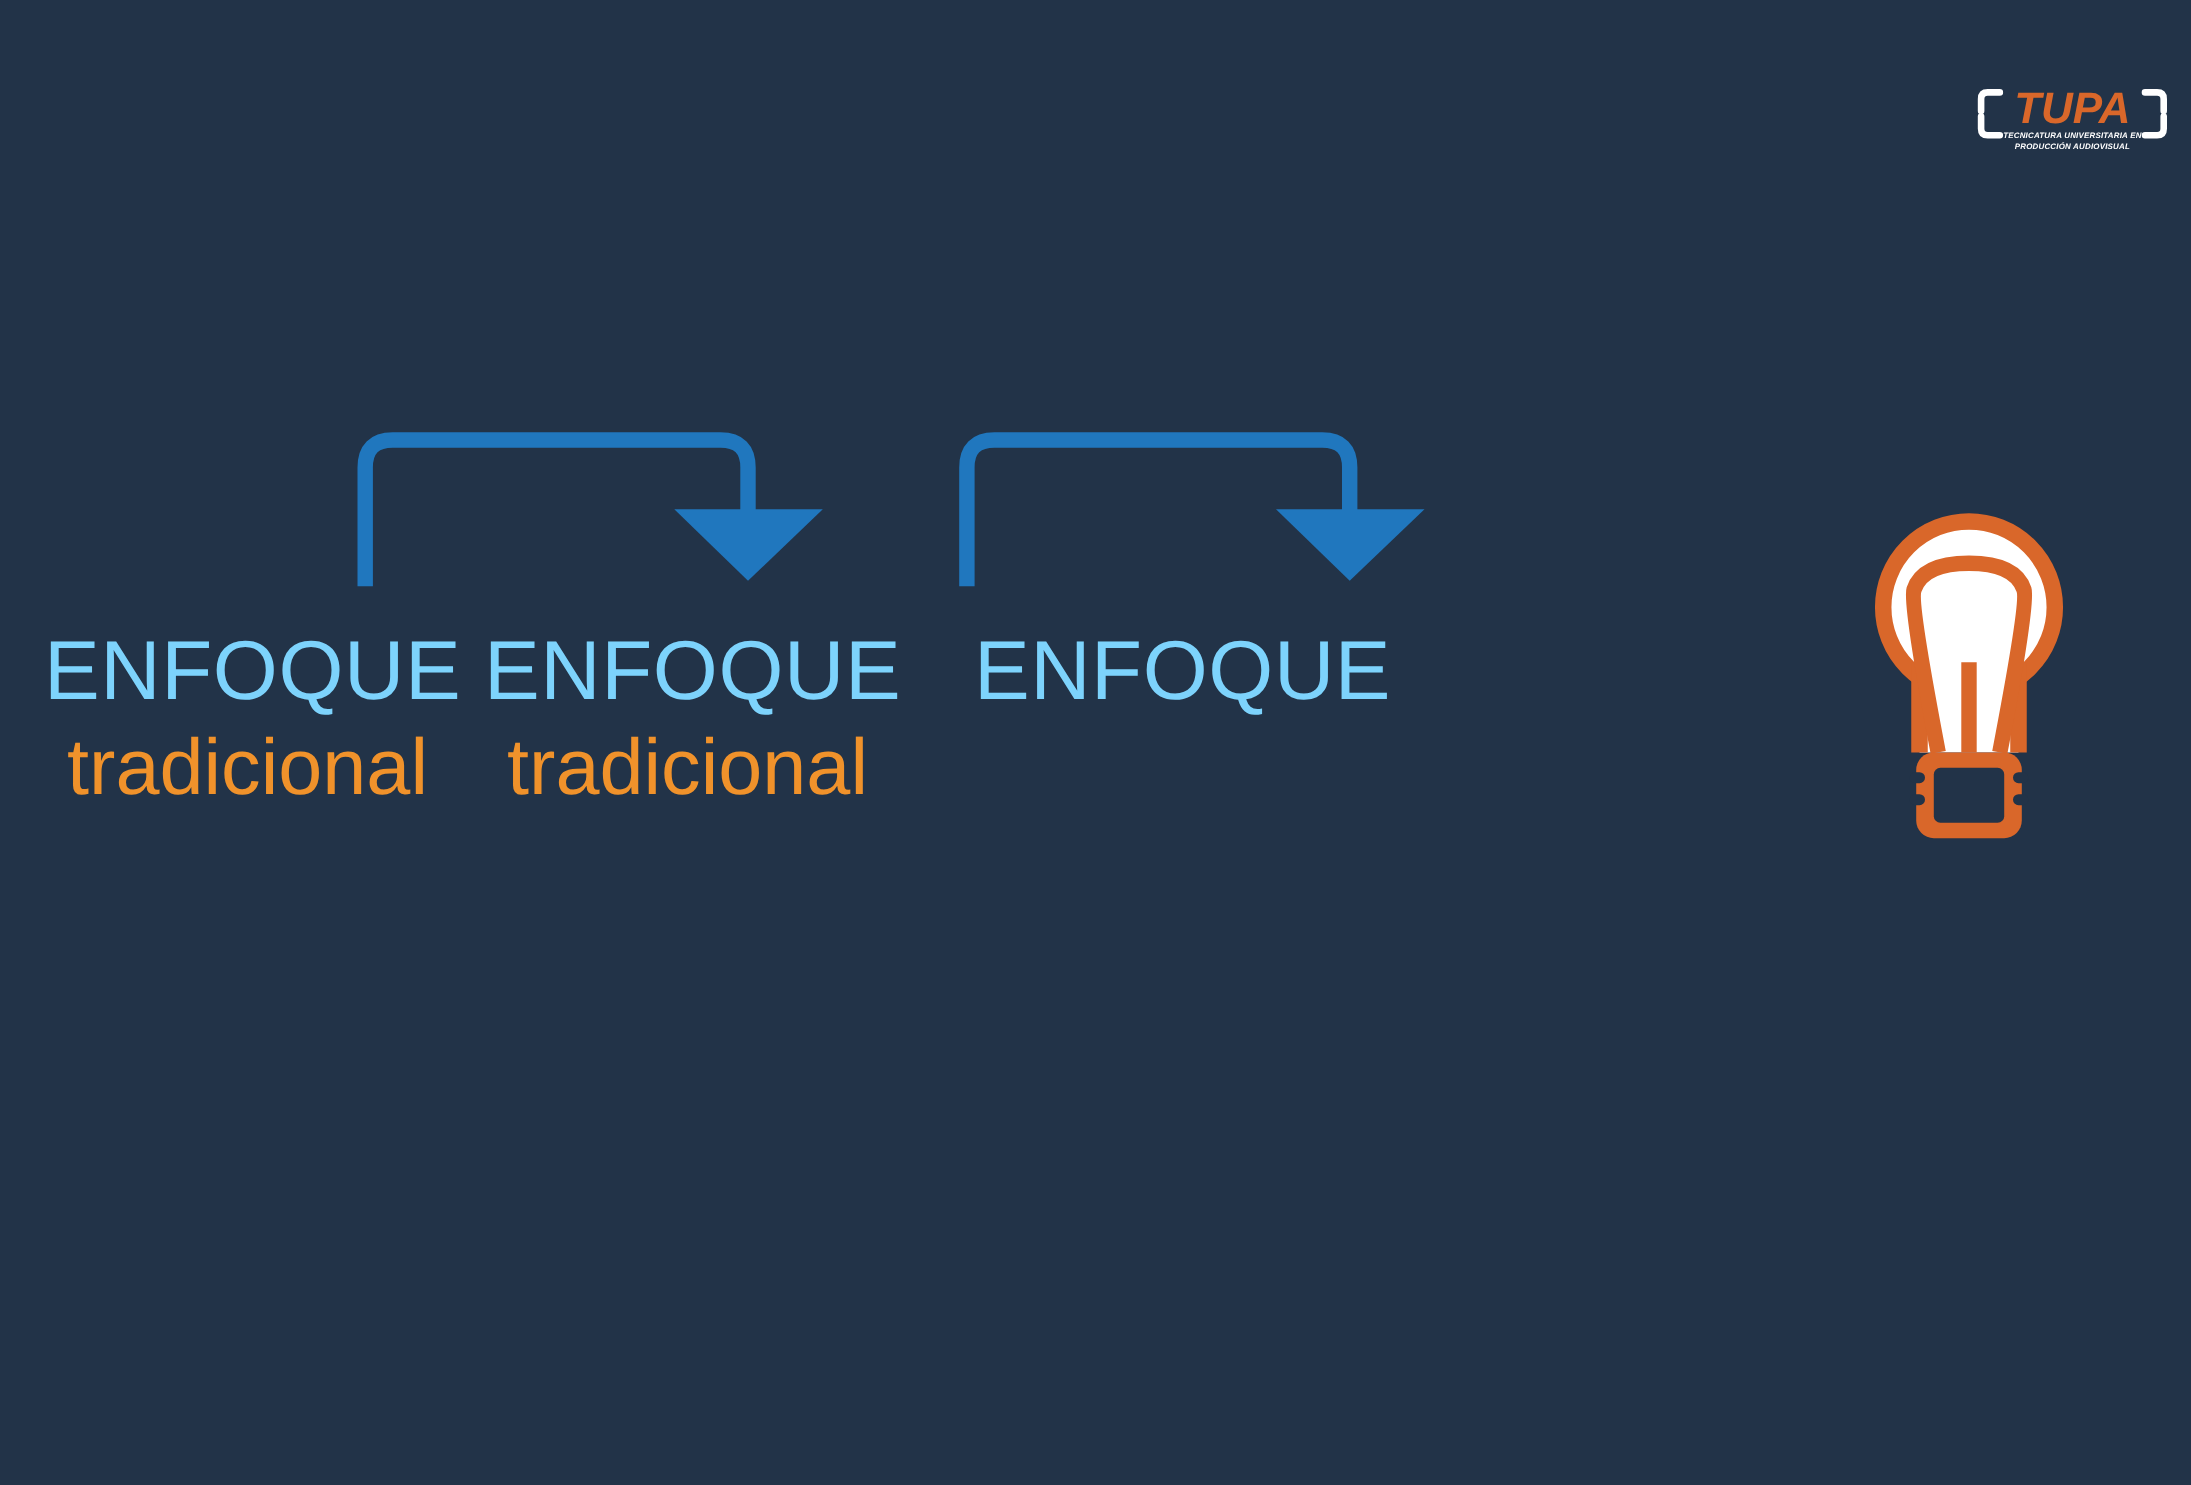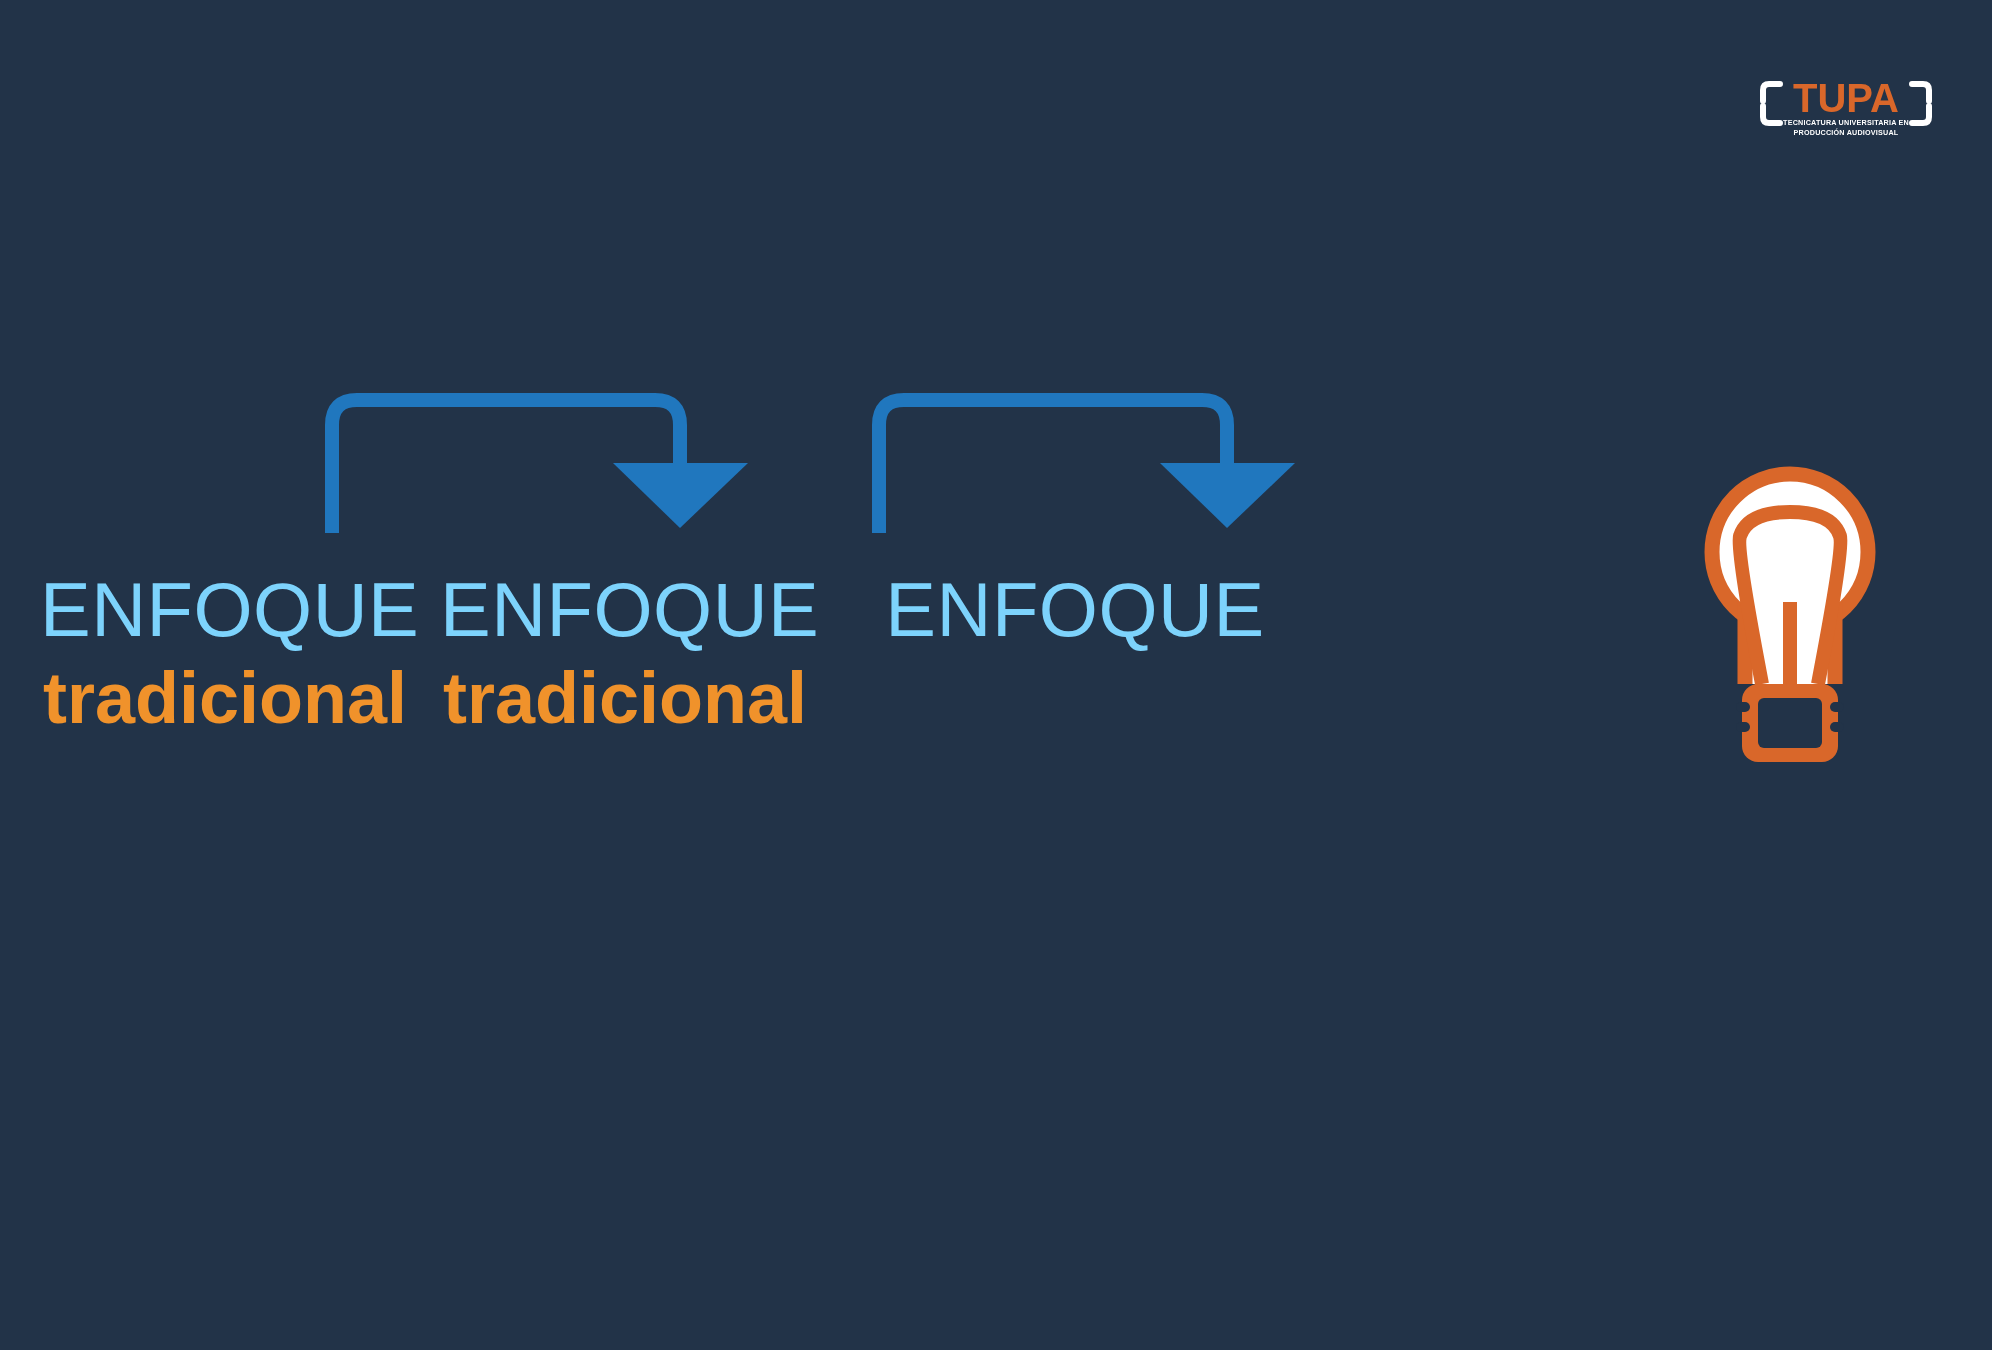--- a/index.html
+++ b/index.html
@@ -15,24 +15,25 @@
     position: relative;
     width: 1992px;
     height: 1350px;
     background: #223348;
     overflow: hidden;
   }
 
   
   #logo {
     position: absolute;
-    left: 1756px;
+    left: 1794px;
     top: 60px;
     width: 180px;
     height: 84px;
+    font-style: italic;
   }
   #logo svg { display: block; }
 
   
   #arrows {
     position: absolute;
     left: 0;
     top: 0;
     width: 1992px;
     height: 1350px;
@@ -60,21 +61,21 @@
     display: block;
     font-size: 76px;
     font-weight: 400;
     letter-spacing: 0.5px;
     color: #7dd3fc;
   }
   .stage .name {
     display: block;
     margin-top: 14px;
     font-size: 72px;
-    font-weight: 700;
+    font-weight: 400;
     letter-spacing: 0px;
     color: #F0922B;
   }
 
   #stage-1 { left: 40px;  top: 572px; width: 370px; }
   #stage-2 { left: 440px; top: 572px; width: 370px; }
   #stage-3 { left: 840px; top: 572px; width: 470px; }
 </style>
 </head>
 <body>

